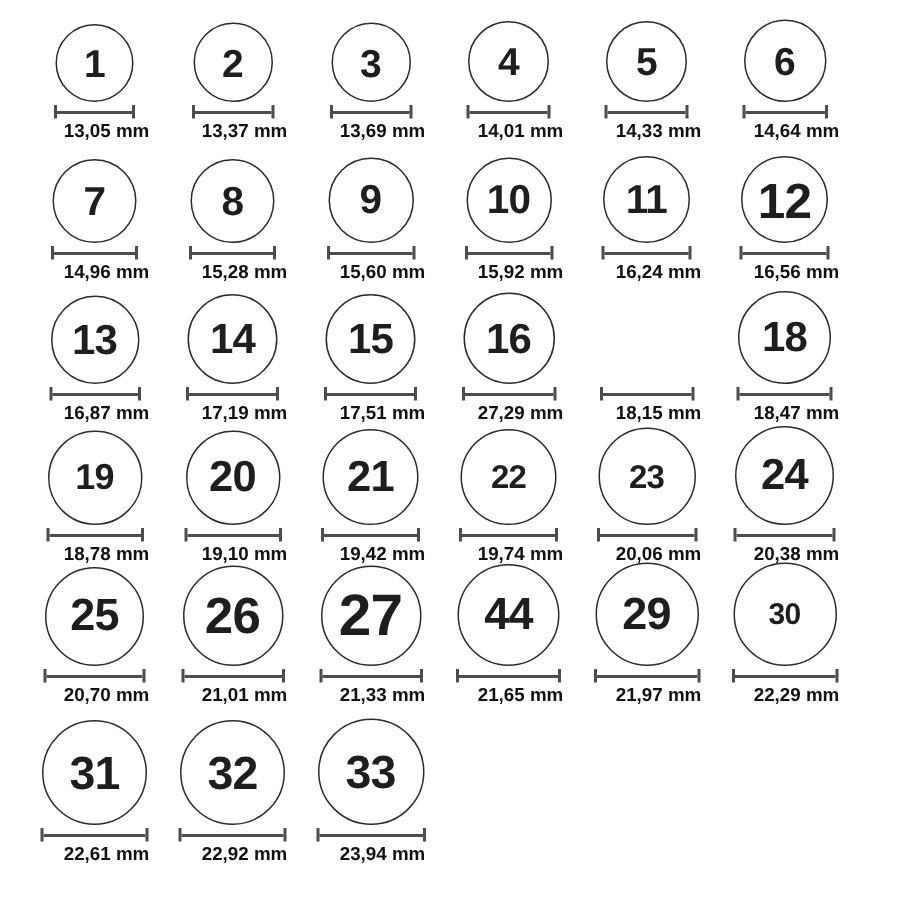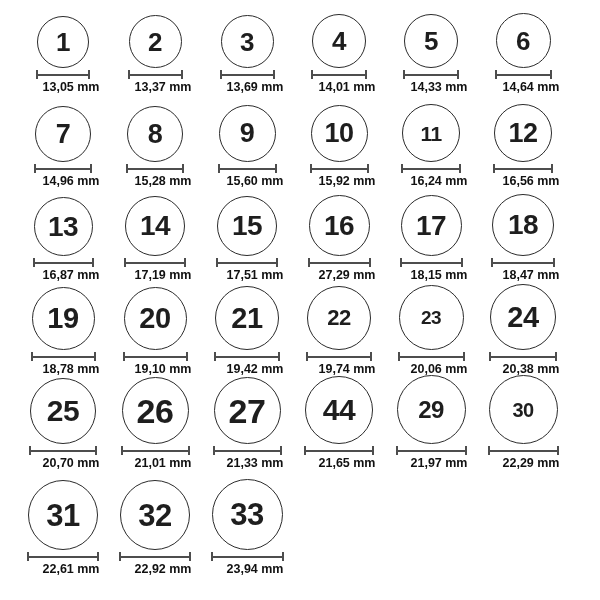--- a/index.html
+++ b/index.html
@@ -130,32 +130,32 @@
           <span>10</span>
         </div>
       <div class="ruler" style="width:59px">
           <i class="t"></i>
           <i class="l"></i>
           <i class="t"></i>
         </div>
       <div class="label">15,92 mm</div>
     </div>
     <div class="cell">
-      <div class="circle" style="width:58px;height:58px;font-size:21px">
+      <div class="circle" style="width:58px;height:58px;font-size:27px">
           <span>11</span>
         </div>
       <div class="ruler" style="width:60px">
           <i class="t"></i>
           <i class="l"></i>
           <i class="t"></i>
         </div>
       <div class="label">16,24 mm</div>
     </div>
     <div class="cell">
-      <div class="circle" style="width:58px;height:58px;font-size:27px">
+      <div class="circle" style="width:58px;height:58px;font-size:33px">
           <span>12</span>
         </div>
       <div class="ruler" style="width:60px">
           <i class="t"></i>
           <i class="l"></i>
           <i class="t"></i>
         </div>
       <div class="label">16,56 mm</div>
     </div>
   </div>
@@ -199,23 +199,20 @@
           <span>16</span>
         </div>
       <div class="ruler" style="width:63px">
           <i class="t"></i>
           <i class="l"></i>
           <i class="t"></i>
         </div>
       <div class="label">27,29 mm</div>
     </div>
     <div class="cell">
-      <div class="circle" style="width:61px;height:61px;font-size:28px">
-          <span>17</span>
-        </div>
       <div class="ruler" style="width:63px">
           <i class="t"></i>
           <i class="l"></i>
           <i class="t"></i>
         </div>
       <div class="label">18,15 mm</div>
     </div>
     <div class="cell">
       <div class="circle" style="width:62px;height:62px;font-size:28px">
           <span>18</span>
@@ -224,21 +221,21 @@
           <i class="t"></i>
           <i class="l"></i>
           <i class="t"></i>
         </div>
       <div class="label">18,47 mm</div>
     </div>
   </div>
 
   <div class="row">
     <div class="cell">
-      <div class="circle" style="width:63px;height:63px;font-size:29px">
+      <div class="circle" style="width:63px;height:63px;font-size:24px">
           <span>19</span>
         </div>
       <div class="ruler" style="width:65px">
           <i class="t"></i>
           <i class="l"></i>
           <i class="t"></i>
         </div>
       <div class="label">18,78 mm</div>
     </div>
     <div class="cell">
@@ -268,21 +265,21 @@
           <span>22</span>
         </div>
       <div class="ruler" style="width:66px">
           <i class="t"></i>
           <i class="l"></i>
           <i class="t"></i>
         </div>
       <div class="label">19,74 mm</div>
     </div>
     <div class="cell">
-      <div class="circle" style="width:65px;height:65px;font-size:19px">
+      <div class="circle" style="width:65px;height:65px;font-size:22px">
           <span>23</span>
         </div>
       <div class="ruler" style="width:67px">
           <i class="t"></i>
           <i class="l"></i>
           <i class="t"></i>
         </div>
       <div class="label">20,06 mm</div>
     </div>
     <div class="cell">
@@ -315,21 +312,21 @@
           <span>26</span>
         </div>
       <div class="ruler" style="width:69px">
           <i class="t"></i>
           <i class="l"></i>
           <i class="t"></i>
         </div>
       <div class="label">21,01 mm</div>
     </div>
     <div class="cell">
-      <div class="circle" style="width:67px;height:67px;font-size:34px">
+      <div class="circle" style="width:67px;height:67px;font-size:39px">
           <span>27</span>
         </div>
       <div class="ruler" style="width:69px">
           <i class="t"></i>
           <i class="l"></i>
           <i class="t"></i>
         </div>
       <div class="label">21,33 mm</div>
     </div>
     <div class="cell">
@@ -337,21 +334,21 @@
           <span>44</span>
         </div>
       <div class="ruler" style="width:70px">
           <i class="t"></i>
           <i class="l"></i>
           <i class="t"></i>
         </div>
       <div class="label">21,65 mm</div>
     </div>
     <div class="cell">
-      <div class="circle" style="width:69px;height:69px;font-size:24px">
+      <div class="circle" style="width:69px;height:69px;font-size:30px">
           <span>29</span>
         </div>
       <div class="ruler" style="width:71px">
           <i class="t"></i>
           <i class="l"></i>
           <i class="t"></i>
         </div>
       <div class="label">21,97 mm</div>
     </div>
     <div class="cell">

